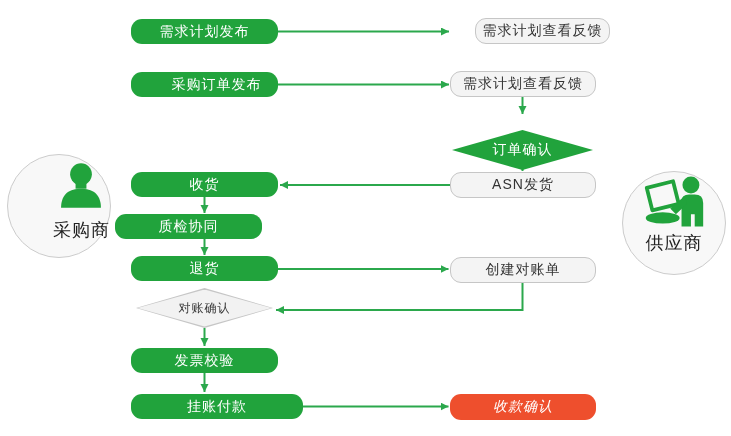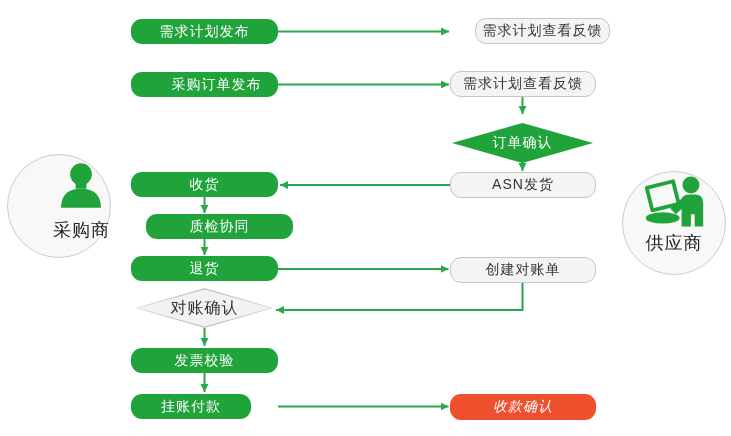--- a/index.html
+++ b/index.html
@@ -22,21 +22,21 @@
   .diamond{position:absolute;z-index:2;display:flex;align-items:center;justify-content:center;
            font-size:14px;letter-spacing:1px;
            clip-path:polygon(50% 0,100% 50%,50% 100%,0 50%);}
   .diamond.green-d{background:var(--green);color:#fff;}
   .diamond-wrap{position:absolute;z-index:2;}
   .diamond-border{position:absolute;inset:0;background:var(--node-border);
                   clip-path:polygon(50% 0,100% 50%,50% 100%,0 50%);}
   .diamond-fill{position:absolute;inset:1.5px;background:var(--diamond-gray-bg);
                 clip-path:polygon(50% 0,100% 50%,50% 100%,0 50%);}
   .diamond-label{position:absolute;inset:0;display:flex;align-items:center;justify-content:center;
-                 font-size:16px;color:var(--text-dark);letter-spacing:1px;}
+                 font-size:12px;color:var(--text-dark);letter-spacing:1px;}
   .actor{position:absolute;z-index:2;width:104px;height:104px;border-radius:50%;
          background:var(--circle-bg);border:1px solid var(--circle-border);box-sizing:border-box;
          display:flex;flex-direction:column;align-items:center;justify-content:flex-start;}
   .actor .label{font-size:18px;color:#222;margin-top:1px;letter-spacing:1px;}
   .icon-fill{fill:var(--green);}
   .icon-stroke{stroke:var(--green);fill:none;}
 </style>
 </head>
 <body>
 
@@ -78,32 +78,32 @@
       <circle class="icon-fill" cx="52" cy="13" r="9"></circle>
       <path class="icon-fill" d="M42,30 q0,-7 8,-7 h6 q9,0 9,9 v25 h-9 v-13 h-4 v13 h-10 z"></path>
       <path class="icon-fill" d="M45,25 L30,38 l6,6 12,-11 z"></path>
     </svg>
     <div class="label">供应商</div>
   </div>
 
   <div class="box green" style="left:131px;top:19px;width:147px;height:25px;">需求计划发布</div>
   <div class="box green" style="left:131px;top:72px;width:147px;height:25px;padding-left:24px;">采购订单发布</div>
   <div class="box green" style="left:131px;top:172px;width:147px;height:25px;">收货</div>
-  <div class="box green" style="left:146px;top:214px;width:147px;height:25px;">质检协同</div>
+  <div class="box green" style="left:115px;top:214px;width:147px;height:25px;">质检协同</div>
   <div class="box green" style="left:131px;top:256px;width:147px;height:25px;">退货</div>
   <div class="box green" style="left:131px;top:348px;width:147px;height:25px;">发票校验</div>
-  <div class="box green" style="left:131px;top:394px;width:120px;height:25px;">挂账付款</div>
+  <div class="box green" style="left:131px;top:394px;width:172px;height:25px;">挂账付款</div>
 
   <div class="box light" style="left:475px;top:18px;width:135px;height:26px;">需求计划查看反馈</div>
   <div class="box light" style="left:450px;top:71px;width:146px;height:26px;">需求计划查看反馈</div>
   <div class="box light" style="left:450px;top:257px;width:146px;height:26px;">创建对账单</div>
   <div class="box light" style="left:450px;top:172px;width:146px;height:26px;">ASN发货</div>
   <div class="box red" style="left:450px;top:394px;width:146px;height:26px;">收款确认</div>
 
-  <div class="diamond green-d" style="left:452px;top:123px;width:141px;height:40px;">订单确认</div>
+  <div class="diamond green-d" style="left:452px;top:130px;width:141px;height:40px;">订单确认</div>
 
   <div class="diamond-wrap" style="left:136px;top:288px;width:137px;height:40px;">
     <div class="diamond-border"></div>
     <div class="diamond-fill"></div>
     <div class="diamond-label">对账确认</div>
   </div>
 
 </div>
 
 </body></html>

